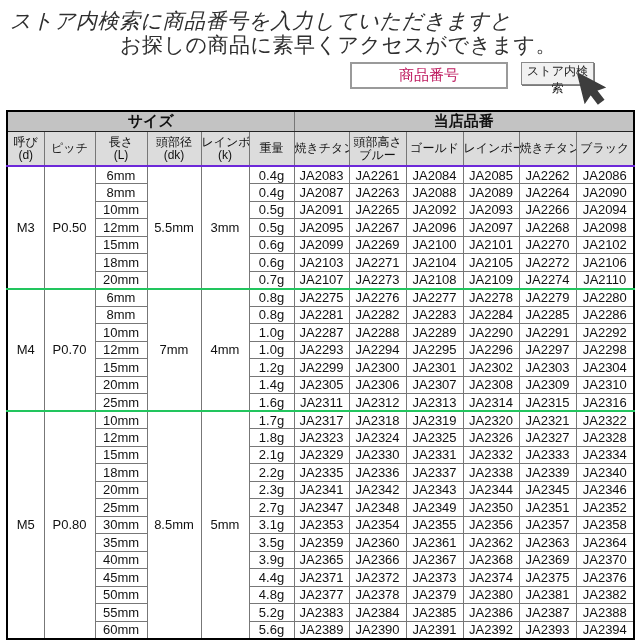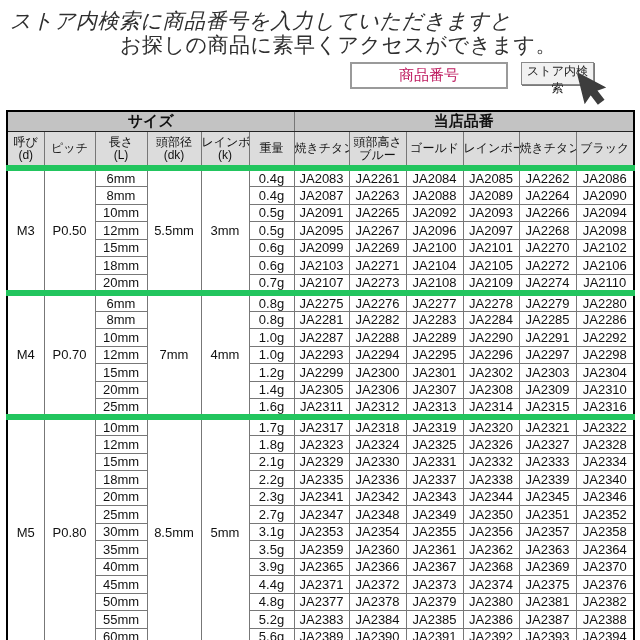--- a/index.html
+++ b/index.html
@@ -34,21 +34,21 @@
     font-size:13px;color:#111;
   }
   table.spec th,table.spec td{
     border:1px solid var(--grid,#777);
     padding:0;text-align:center;vertical-align:middle;
     overflow:hidden;white-space:nowrap;
   }
   tr.hdr-1 th{background:var(--hdr1,#c3c3c3);height:18px;font-weight:bold;font-size:15px;border-bottom:1px solid #222;}
   tr.hdr-2 th{background:var(--hdr2,#dcdcdc);height:33px;font-weight:normal;font-size:12px;line-height:13px;border-bottom:2px solid #6d28d9;}
   td.sec-right,th.sec-right{border-right:2px solid #000;}
-  tr.group-start td{border-top:6px solid #22c55e;}
+  tr.group-start td{border-top:2px solid #22c55e;}
   tr.data-row{height:17.5px;}
 </style>
 </head>
 <body>
 
 <div class="intro-line" id="intro-line1">ストア内検索に商品番号を入力していただきますと</div>
 <div class="intro-line" id="intro-line2">お探しの商品に素早くアクセスができます。</div>
 
 <input class="search-input" value="商品番号" style="">
 

